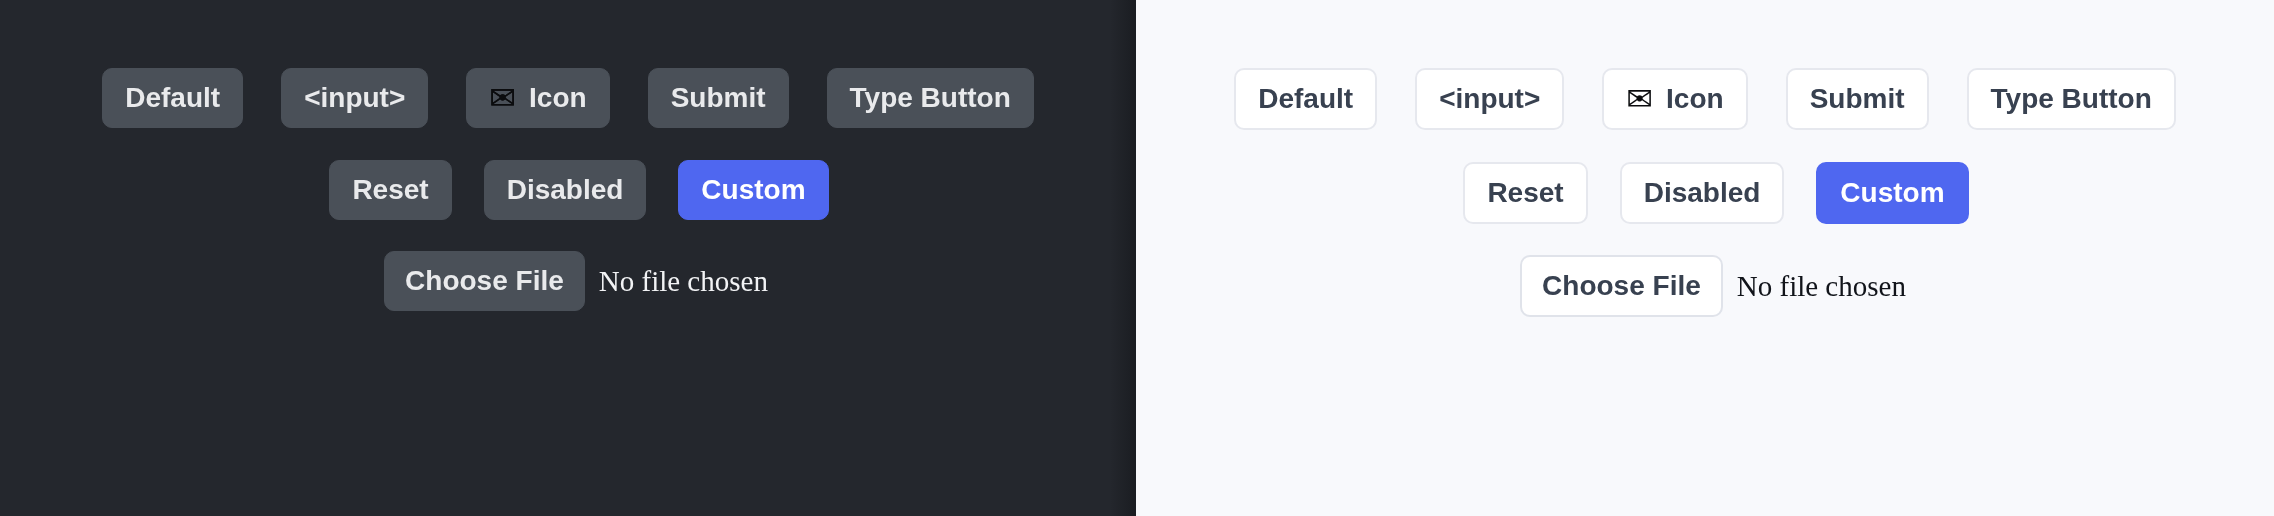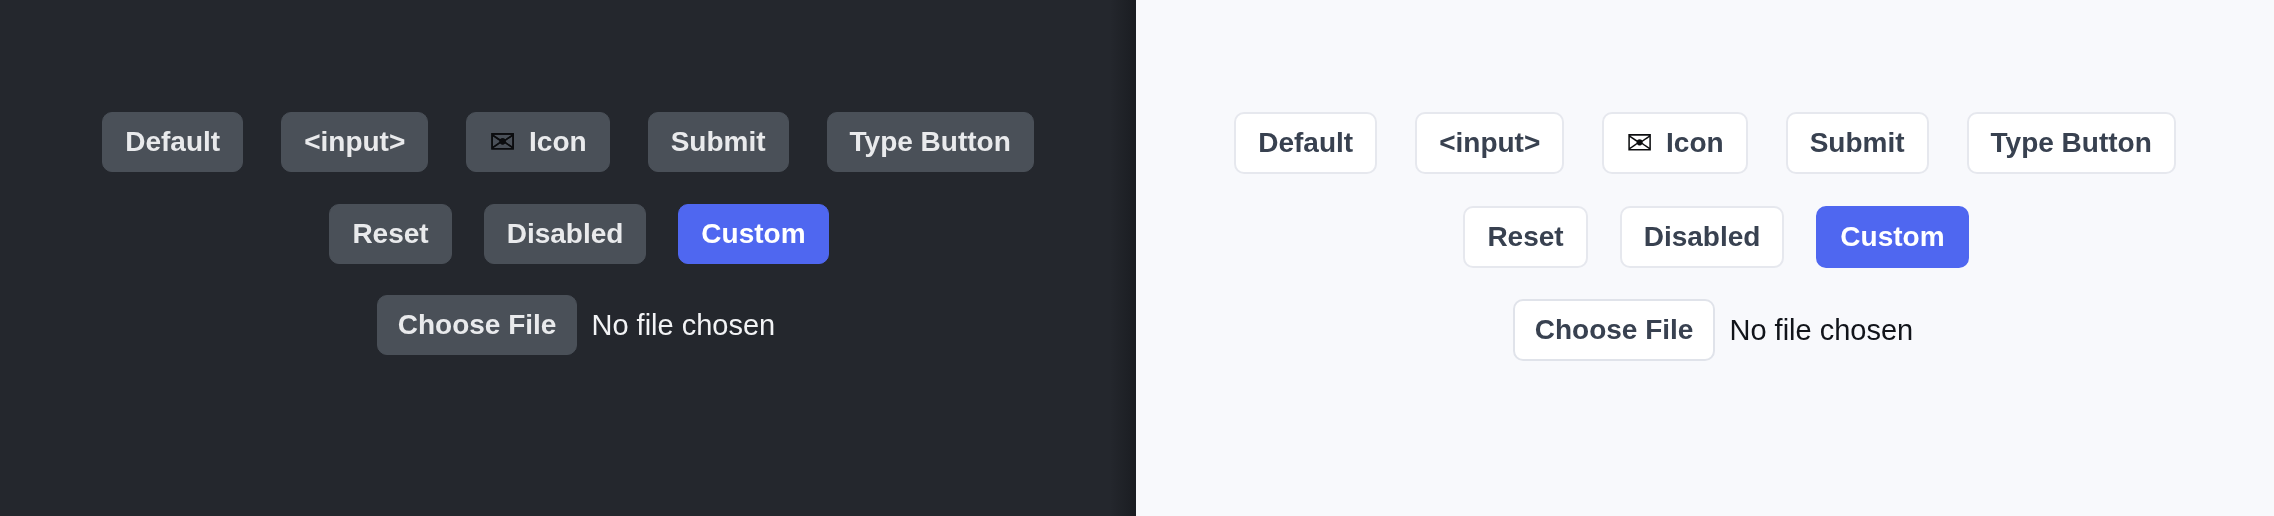--- a/index.html
+++ b/index.html
@@ -45,23 +45,23 @@
     right: 0;
     width: 26px;
     height: 100%;
     background: linear-gradient(to right, rgba(36,39,45,0) 0%, rgba(18,20,24,0.55) 100%);
     pointer-events: none;
   }
 
   .stack {
     position: absolute;
     left: 0;
-    top: 0;
+    top: 12px;
     width: 100%;
-    padding-top: 112px;
+    padding-top: 56px;
     box-sizing: border-box;
   }
 
   .row {
     display: flex;
     align-items: center;
     justify-content: center;
     gap: 0;
   }
   .row-1 { gap: 38px; margin-left: 0px; }
@@ -146,21 +146,21 @@
     background: #4a5058;
     color: #e9eaec;
     border: 1px solid #4a5058;
   }
   .panel-light .file-btn {
     background: #ffffff;
     color: #384150;
     border: 2px solid #e0e3ea;
   }
   .file-label {
-    font-family: Liberation Sans, sans-serif;
+    font-family: Liberation Serif, serif;
     font-size: 29px;
     font-weight: normal;
     line-height: 1;
     white-space: nowrap;
   }
   .panel-dark .file-label { color: #f2f3f5; }
   .panel-light .file-label { color: #11141a; }
 </style>
 </head>
 <body>

